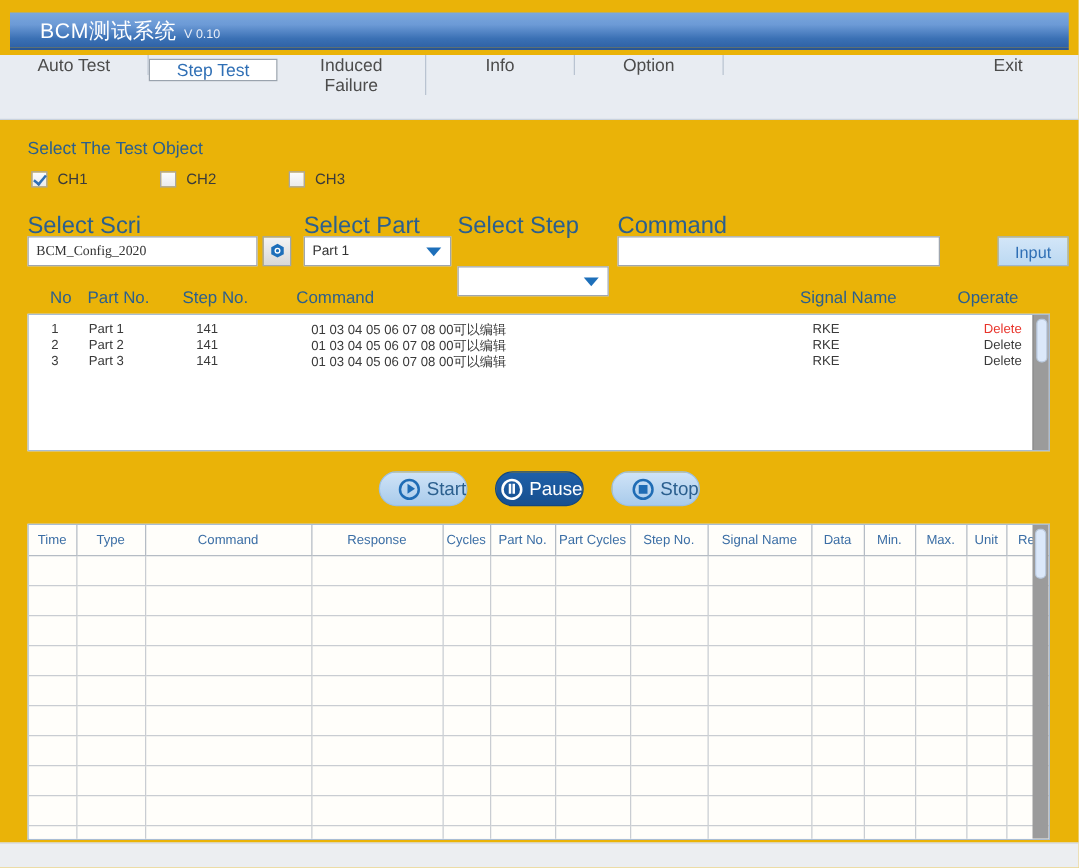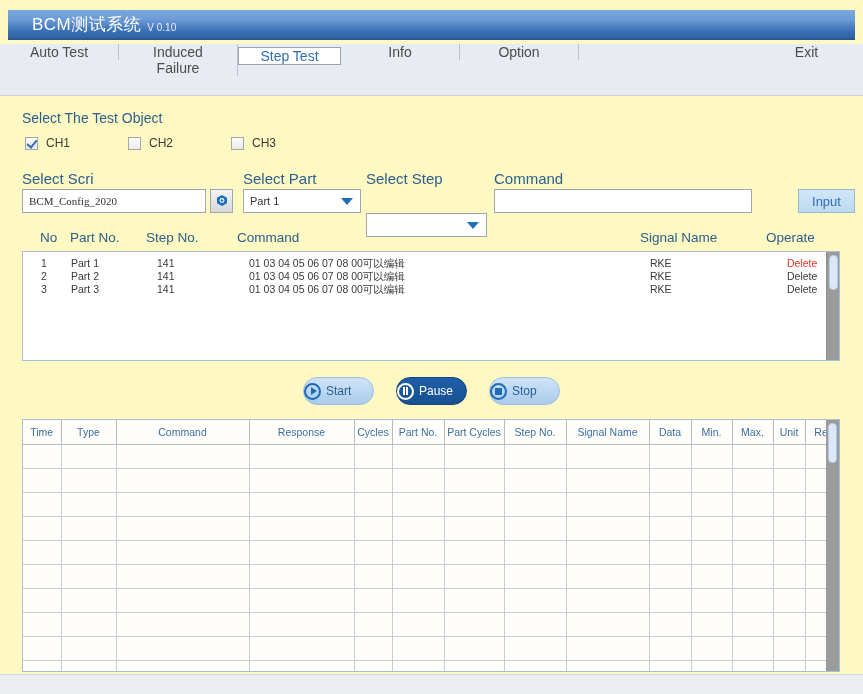--- a/index.html
+++ b/index.html
@@ -5,21 +5,21 @@
   * { box-sizing: border-box; margin: 0; padding: 0; }
   html, body {
     width: 863px; height: 694px;
     font-family: "Liberation Sans", "DejaVu Sans", sans-serif;
     background: #eef1f5;
     overflow: hidden;
   }
   #app {
     position: relative;
     width: 863px; height: 694px;
-    background: #fef9c3;
+    background: #eab308;
   }
 
   
   .titlebar {
     position: absolute;
     left: 8px; top: 10px;
     width: 847px; height: 30px;
     background: linear-gradient(to bottom, #7ba8dd 0%, #6c9ad6 35%, #3a70b4 75%, #2f62a6 100%);
     border-bottom: 2px solid #2a5694;
     display: flex; align-items: center;
@@ -100,21 +100,21 @@
     width: 4px; height: 8px;
     border: solid #2f6fb5;
     border-width: 0 2px 2px 0;
     transform: rotate(40deg);
   }
   .chk-label { margin-left: 8px; font-size: 12px; color: #3b3b3b; }
 
   
   .fld-label {
     position: absolute;
-    font-size: 15px;
+    font-size: 19px;
     color: #2b5f8e;
     top: 170px;
   }
   .ctl { position: absolute; top: 189px; height: 24px; }
 
   .txtinput {
     border: 1px solid #9fa6ae;
     background: #ffffff;
     font-size: 11px;
     color: #333;
@@ -207,23 +207,23 @@
   
   .transport {
     position: absolute;
     top: 377px; left: 0; width: 863px;
     display: flex; justify-content: center;
     gap: 22px;
   }
   .tbtn {
     width: 71px; height: 28px;
     border-radius: 14px;
-    display: flex; align-items: center; justify-content: flex-start;
+    display: flex; align-items: center; justify-content: flex-end;
     gap: 5px;
-    font-size: 12px;
+    font-size: 15px;
     cursor: pointer;
     background: linear-gradient(to bottom, #cfe3f7, #a9cbeb);
     color: #2b5f8e;
     border: 1px solid #9cc0e4;
   }
   .tbtn.active {
     background: linear-gradient(to bottom, #1f5fa8, #17508f);
     color: #ffffff;
     border-color: #14477e;
   }
@@ -319,23 +319,23 @@
 
 <div id="app">
 
   <div class="titlebar">
     <span class="app-title">BCM测试系统</span>
     <span class="app-version">V 0.10</span>
   </div>
 
   <div class="tabbar">
     <div class="tab w1">Auto Test</div>
+    <div class="tab active">Step Test</div>
     <div class="tab w1">Induced
 Failure</div>
-    <div class="tab active">Step Test</div>
     <div class="tab w1">Info</div>
     <div class="tab w1">Option</div>
     <div class="tab spacer"></div>
     <div class="tab exit">Exit</div>
   </div>
 
   <div class="section-title">Select The Test Object</div>
   <div class="chk-row">
     <div class="chk">
       <span class="chk-box checked"></span>

